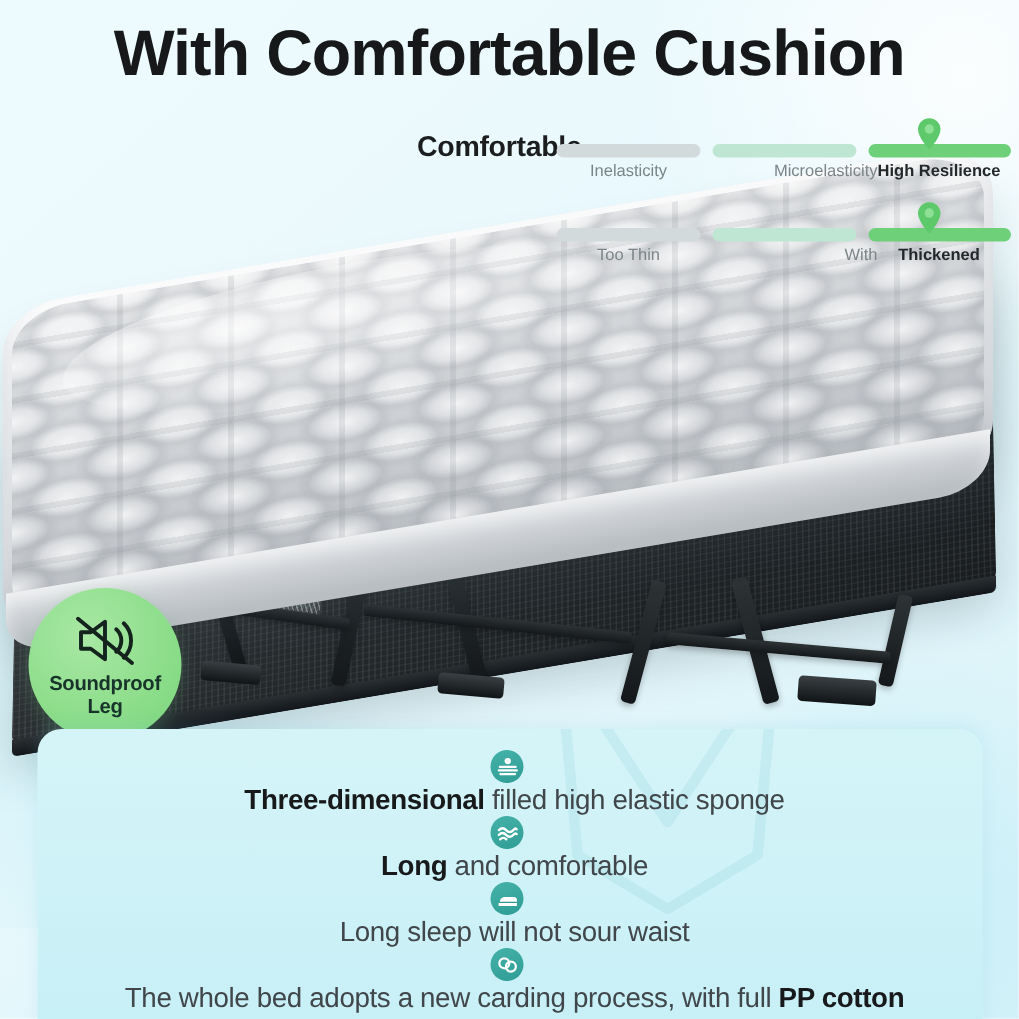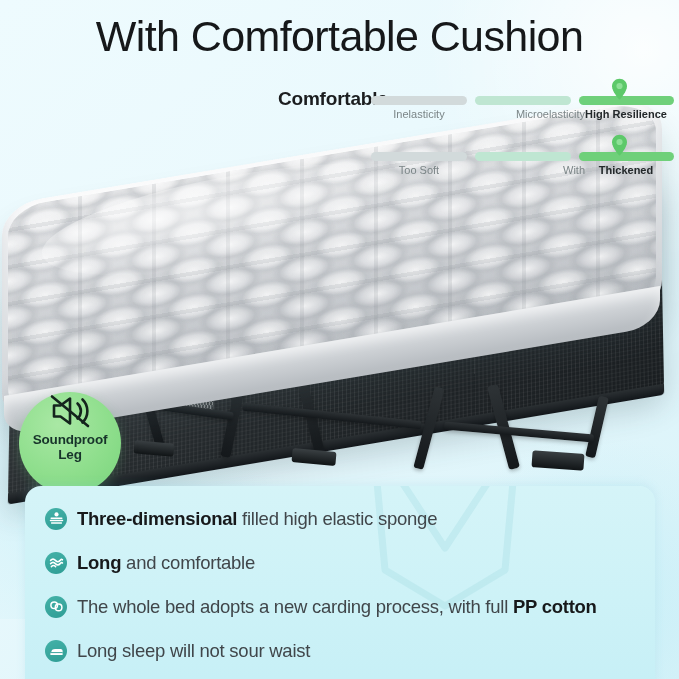--- a/index.html
+++ b/index.html
@@ -44,21 +44,21 @@
   }
 
   
   .headline {
     position: absolute;
     left: 0; right: 0;
     top: 14px;
     text-align: center;
     font-size: 43px;
     line-height: 1.05;
-    font-weight: 400;
+    font-weight: 700;
     letter-spacing: -0.6px;
     color: #16181a;
     white-space: nowrap;
   }
 
   
   .scales {
     position: absolute;
     left: 278px;
     top: 84px;
@@ -289,21 +289,21 @@
     left: 19px;
     top: 392px;
     width: 102px;
     height: 102px;
     border-radius: 50%;
     background: radial-gradient(circle at 38% 32%, #a9e8a4, #8ede8c 55%, #79d47c 100%);
     box-shadow: 0 4px 12px rgba(90,170,110,0.28);
     display: flex;
     flex-direction: column;
     align-items: center;
-    justify-content: flex-start;
+    justify-content: center;
     text-align: center;
   }
   .badge-icon { margin-bottom: 2px; }
   .badge-icon svg { display: block; }
   .badge-text {
     font-size: 13.5px;
     font-weight: 700;
     color: #17332a;
     line-height: 1.12;
     white-space: pre-line;
@@ -335,20 +335,21 @@
     position: absolute;
     left: 20px;
     top: 14px;
     right: 14px;
   }
   .feature {
     display: flex;
     align-items: center;
     height: 37px;
     margin-bottom: 7px;
+    flex-direction: column;
   }
   .f-icon {
     flex: 0 0 auto;
     width: 22px;
     height: 22px;
     border-radius: 50%;
     background: linear-gradient(160deg, #44b2a8, #2f9d95);
     display: flex;
     align-items: center;
     justify-content: center;
@@ -444,21 +445,21 @@
         </div>
       </div>
     </div>
 
     <div class="scale-row">
       <div class="bars">
         <div class="seg seg-0" style="background:#d2dadb;"></div>
         <div class="seg seg-1" style="background:#bfe6d2;"></div>
         <div class="seg seg-2" style="background:#6fd07a;"></div>
 
-        <div class="seg-cap cap-0">Too Soft</div>
+        <div class="seg-cap cap-0">Too Thin</div>
         <div class="seg-cap cap-1">With</div>
         <div class="seg-cap cap-2">Thickened</div>
 
         <div class="pin">
           <svg width="17" height="22" viewBox="0 0 17 22">
             <path d="M8.5 0.8C4.3 0.8 1 4.1 1 8.2c0 5.1 6.3 12.2 7.1 13.1a0.55 0.55 0 0 0 0.8 0C9.7 20.4 16 13.3 16 8.2 16 4.1 12.7 0.8 8.5 0.8z" fill="#5dc96a"></path>
             <circle cx="8.5" cy="8" r="3.1" fill="#8ee097"></circle>
           </svg>
         </div>
       </div>
@@ -507,36 +508,36 @@
             <path d="M1.6 8.6c1.6-1.7 3.2-1.7 4.8 0s3.2 1.7 4.8 0 1.4-1.1 2.2-.6" stroke="#ffffff" stroke-width="1.6" fill="none" stroke-linecap="round"></path>
             <path d="M2.4 11.6c1.4-1.4 2.8-1.4 4.2 0" stroke="#ffffff" stroke-width="1.5" fill="none" stroke-linecap="round"></path>
           </svg>
         </span>
         <span class="f-text"><span class="em">Long</span><span> and comfortable</span></span>
       </div>
 
       <div class="feature">
         <span class="f-icon">
           <svg width="15" height="15" viewBox="0 0 15 15">
+            <path d="M1.4 9.6h12.2v2.4H1.4z" fill="#ffffff"></path>
+            <path d="M2.2 9.4c0-2.2 1.6-3.4 4-3.4h5.4c1.2 0 2 .8 2 2v1.4z" fill="#ffffff"></path>
+            <path d="M1.4 9.6h12.2" stroke="#2f9d95" stroke-width="0.9"></path>
+          </svg>
+        </span>
+        <span class="f-text"><span>Long sleep will not sour waist</span></span>
+      </div>
+
+      <div class="feature">
+        <span class="f-icon">
+          <svg width="15" height="15" viewBox="0 0 15 15">
             <g fill="none" stroke="#ffffff" stroke-width="1.5">
               <circle cx="5.2" cy="6.2" r="3.3"></circle>
               <circle cx="9.6" cy="8.4" r="3.3"></circle>
             </g>
           </svg>
         </span>
         <span class="f-text"><span>The whole bed adopts a new carding process, with full </span><span class="em">PP cotton</span></span>
       </div>
 
-      <div class="feature">
-        <span class="f-icon">
-          <svg width="15" height="15" viewBox="0 0 15 15">
-            <path d="M1.4 9.6h12.2v2.4H1.4z" fill="#ffffff"></path>
-            <path d="M2.2 9.4c0-2.2 1.6-3.4 4-3.4h5.4c1.2 0 2 .8 2 2v1.4z" fill="#ffffff"></path>
-            <path d="M1.4 9.6h12.2" stroke="#2f9d95" stroke-width="0.9"></path>
-          </svg>
-        </span>
-        <span class="f-text"><span>Long sleep will not sour waist</span></span>
-      </div>
-
     </div>
   </div>
 
 </div>
 
 </body></html>

